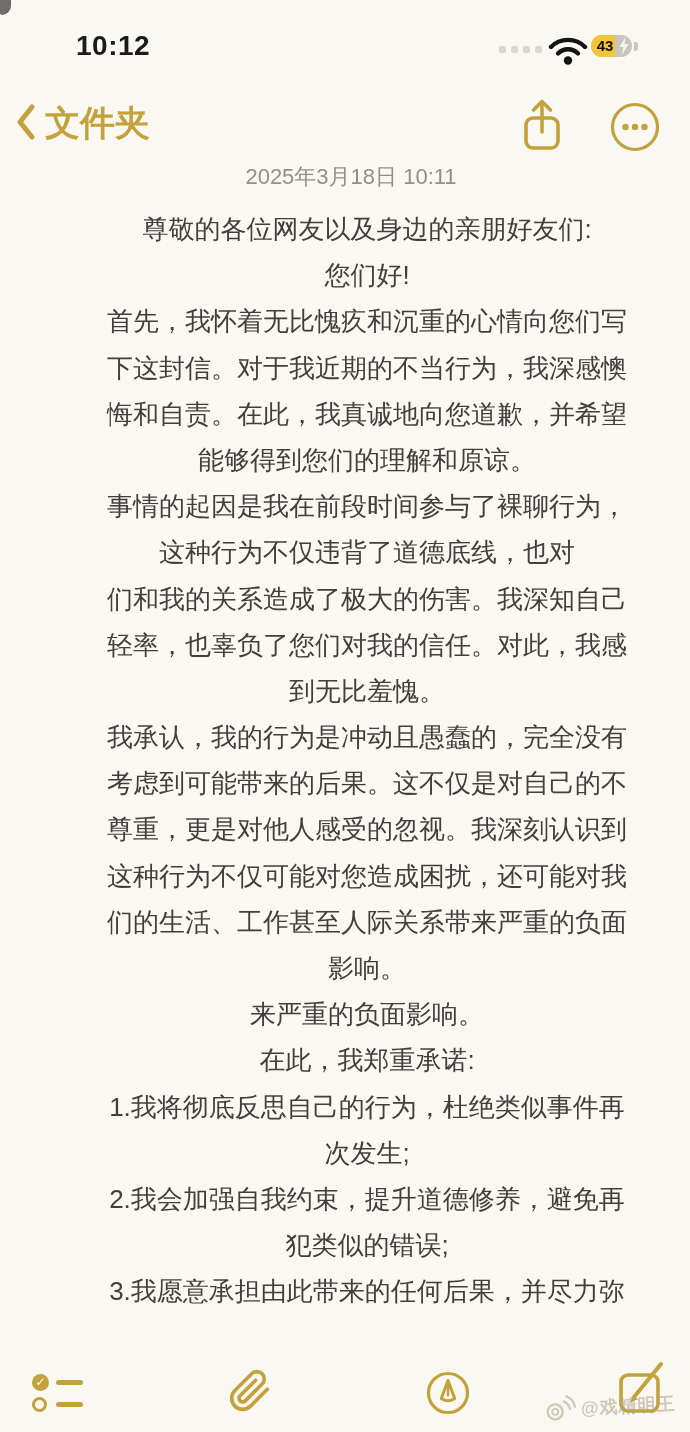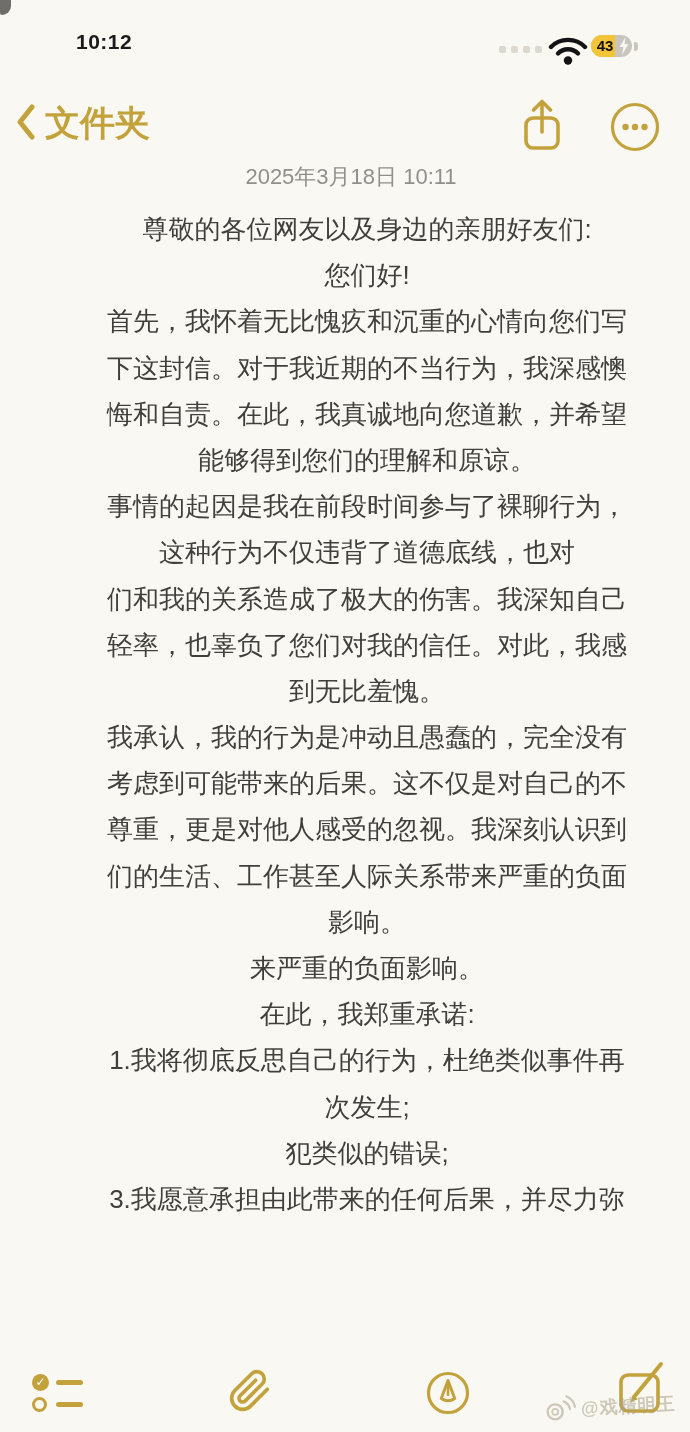--- a/index.html
+++ b/index.html
@@ -12,21 +12,21 @@
   *{margin:0;padding:0;box-sizing:border-box;}
   html,body{background:#e8e6e0;}
   .screen{
     position:relative;width:690px;height:1432px;background:var(--bg);
     font-family:"Liberation Sans","DejaVu Sans",sans-serif;overflow:hidden;
   }
   
   .corner-artifact{position:absolute;left:0;top:0;width:11px;height:15px;background:#4d4b47;border-radius:0 0 9px 2px;opacity:.8;}
 
   
-  .time{position:absolute;left:76px;top:30px;font-size:21px;font-weight:700;color:#1b1b1b;letter-spacing:.5px;}
+  .time{position:absolute;left:76px;top:30px;font-size:28px;font-weight:700;color:#1b1b1b;letter-spacing:.5px;}
   .cell-dots{position:absolute;left:499px;top:46px;display:flex;gap:5px;}
   .cell-dots i{width:7px;height:7px;border-radius:2px;background:#dcd8d0;display:block;}
   .wifi{position:absolute;left:548px;top:35px;}
   .battery{position:absolute;left:591px;top:35px;width:47px;height:22px;}
   .batt-body{position:absolute;left:0;top:0;width:41px;height:22px;border-radius:11px;background:#c9c6c0;overflow:hidden;}
   .batt-fill{position:absolute;left:0;top:0;width:24px;height:22px;background:var(--batt-yellow);}
   .batt-num{position:absolute;left:0;top:0;width:28px;height:22px;line-height:22px;text-align:center;font-size:15px;font-weight:700;color:#111;}
   .batt-bolt{position:absolute;left:27px;top:2px;}
   .batt-cap{position:absolute;left:43px;top:7px;width:4px;height:9px;border-radius:0 3px 3px 0;background:#c9c6c0;}
 
@@ -127,26 +127,28 @@
       <div class="note-line">悔和自责。在此，我真诚地向您道歉，并希望</div>
       <div class="note-line">能够得到您们的理解和原谅。</div>
       <div class="note-line">事情的起因是我在前段时间参与了裸聊行为，</div>
       <div class="note-line">这种行为不仅违背了道德底线，也对</div>
       <div class="note-line">们和我的关系造成了极大的伤害。我深知自己</div>
       <div class="note-line">轻率，也辜负了您们对我的信任。对此，我感</div>
       <div class="note-line">到无比羞愧。</div>
       <div class="note-line">我承认，我的行为是冲动且愚蠢的，完全没有</div>
       <div class="note-line">考虑到可能带来的后果。这不仅是对自己的不</div>
       <div class="note-line">尊重，更是对他人感受的忽视。我深刻认识到</div>
+      <div class="note-line">这种行为不仅可能对您造成困扰，还可能对我</div>
       <div class="note-line">们的生活、工作甚至人际关系带来严重的负面</div>
       <div class="note-line">影响。</div>
       <div class="note-line">来严重的负面影响。</div>
       <div class="note-line">在此，我郑重承诺:</div>
       <div class="note-line">1.我将彻底反思自己的行为，杜绝类似事件再</div>
       <div class="note-line">次发生;</div>
+      <div class="note-line">2.我会加强自我约束，提升道德修养，避免再</div>
       <div class="note-line">犯类似的错误;</div>
       <div class="note-line">3.我愿意承担由此带来的任何后果，并尽力弥</div>
     </div>
 
   <div class="toolbar">
     <div class="tb-btn checklist-btn">
       <span>
         <span class="chk-circle1">✓</span><span class="chk-line1"></span>
         <span class="chk-circle2"></span><span class="chk-line2"></span>
       </span>

